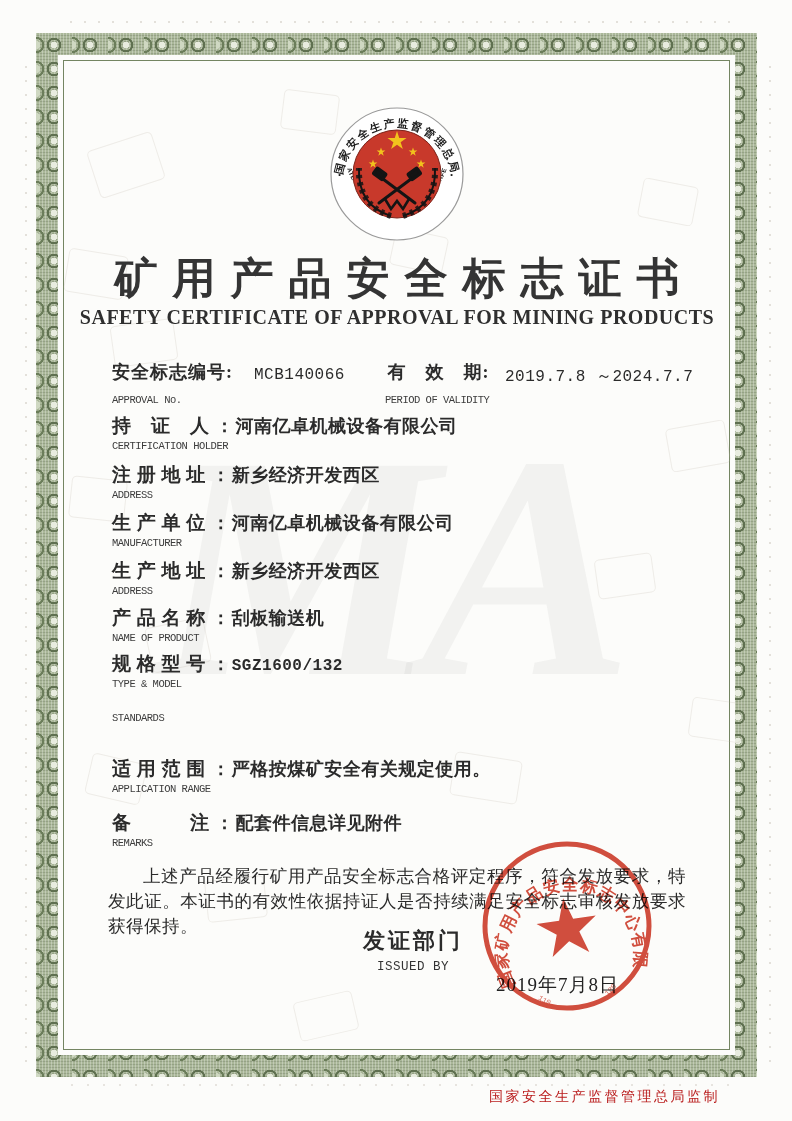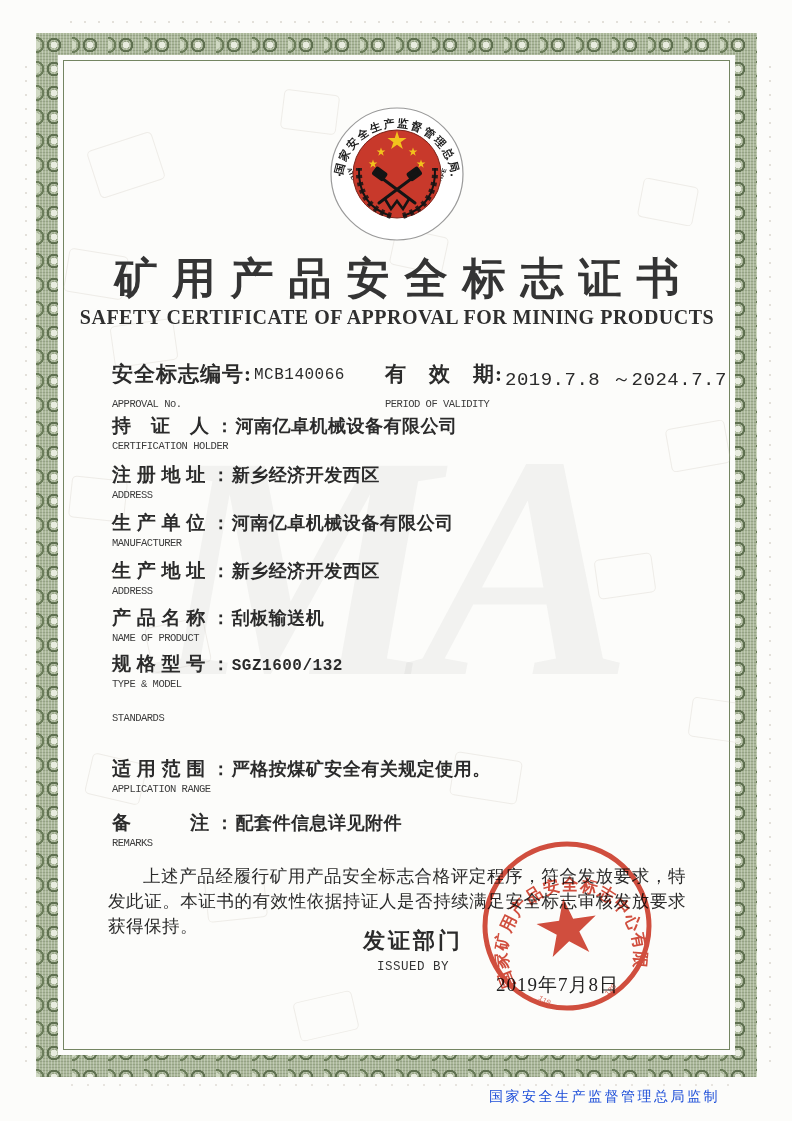--- a/index.html
+++ b/index.html
@@ -72,26 +72,26 @@
     font-size:43px;font-weight:bold;letter-spacing:15px;color:#343434;
     text-indent:15px;white-space:nowrap;
   }
   .title-en{
     position:absolute;left:38px;top:306px;width:718px;text-align:center;
     font-size:20px;font-weight:bold;letter-spacing:.5px;color:#2f2f2f;white-space:nowrap;
   }
   
   .mono{font-family:"Liberation Mono","DejaVu Sans Mono",monospace;}
   .toprow{position:absolute;left:0;top:358px;width:792px;height:46px;}
-  .toprow .lab-sm{font-size:21px;font-weight:bold;letter-spacing:1px;white-space:nowrap;}
+  .toprow .lab-sm{font-size:18px;font-weight:bold;letter-spacing:1px;white-space:nowrap;text-align:right;}
   .toprow .sub{font-size:10.5px;letter-spacing:-.5px;color:#3c3c3c;margin-top:10px;}
   .ap-label{position:absolute;left:112px;top:2px;}
   .ap-value{position:absolute;left:254px;top:8px;font-size:16px;letter-spacing:.5px;}
   .vd-label{position:absolute;left:385px;top:2px;}
-  .vd-value{position:absolute;left:505px;top:8px;font-size:19px;letter-spacing:.5px;white-space:nowrap;}
+  .vd-value{position:absolute;left:505px;top:8px;font-size:16px;letter-spacing:.5px;white-space:nowrap;}
   .row{position:absolute;left:112px;width:600px;}
   .row .line1{white-space:nowrap;}
   .row .lab{font-size:19px;font-weight:bold;letter-spacing:.5px;}
   .row .colon{font-size:18px;font-weight:bold;padding:0 2px 0 6px;}
   .row .val{font-size:18px;letter-spacing:.5px;font-weight:bold;}
   .row .val-code{font-size:16px;}
   .row .sub{font-size:10.5px;letter-spacing:-.5px;color:#3c3c3c;margin-top:1px;}
   
   .statement{
     position:absolute;left:108px;top:864px;width:578px;
@@ -102,21 +102,21 @@
   .issued .cn{font-size:22px;font-weight:bold;letter-spacing:3px;}
   .issued .en{font-size:12.5px;letter-spacing:.5px;margin-top:4px;color:#333;}
   .seal{position:absolute;left:479px;top:836px;width:176px;height:180px;
     transform:rotate(-8deg);opacity:.92;mix-blend-mode:multiply;z-index:3;}
   .issue-date{
     position:absolute;left:496px;top:972px;z-index:2;
     font-size:19px;letter-spacing:1px;color:#222;
   }
   .footer{
     position:absolute;left:380px;top:1088px;width:340px;text-align:right;
-    font-size:14px;letter-spacing:2.5px;color:#1d4ed8;white-space:nowrap;
+    font-size:14px;letter-spacing:2.5px;color:#b91c1c;white-space:nowrap;
   }
 </style>
 </head>
 <body>
 
 <div class="page">
 
   <div class="perf perf-top"></div>
   <div class="perf perf-left"></div>
   <div class="perf perf-right"></div>

